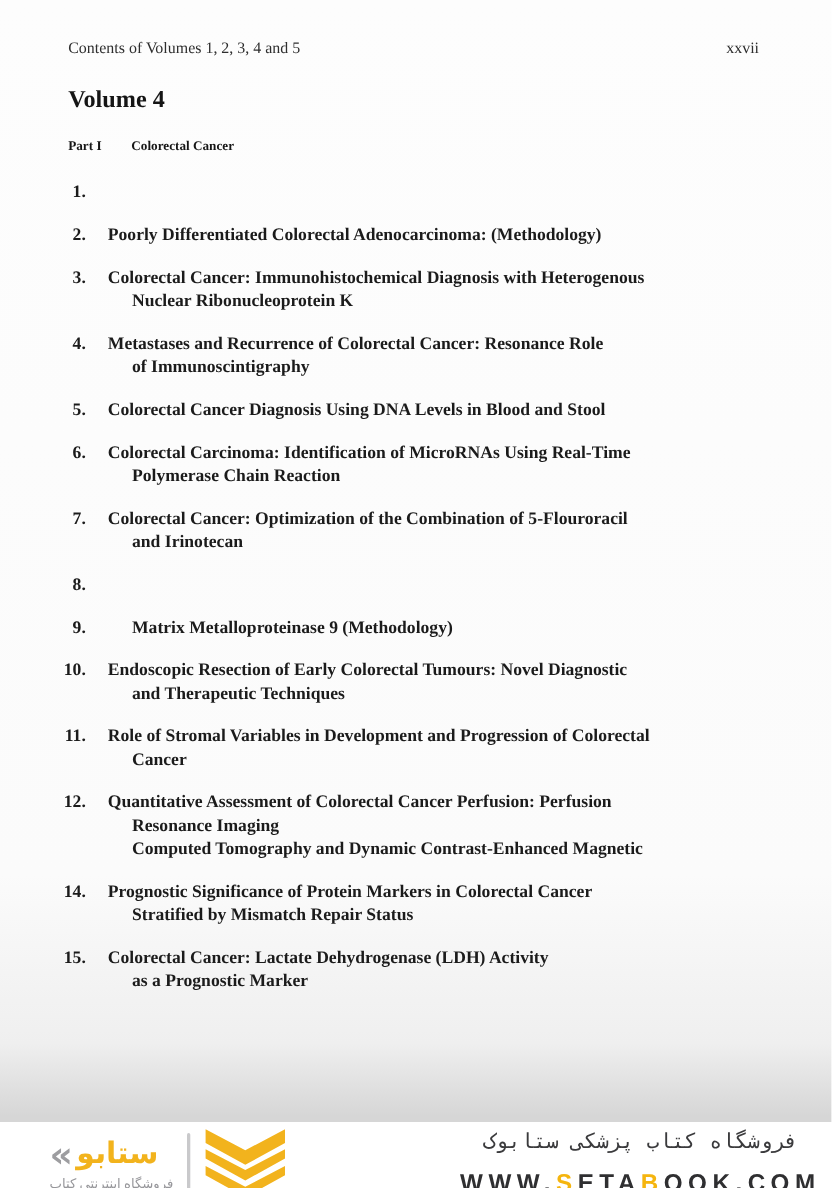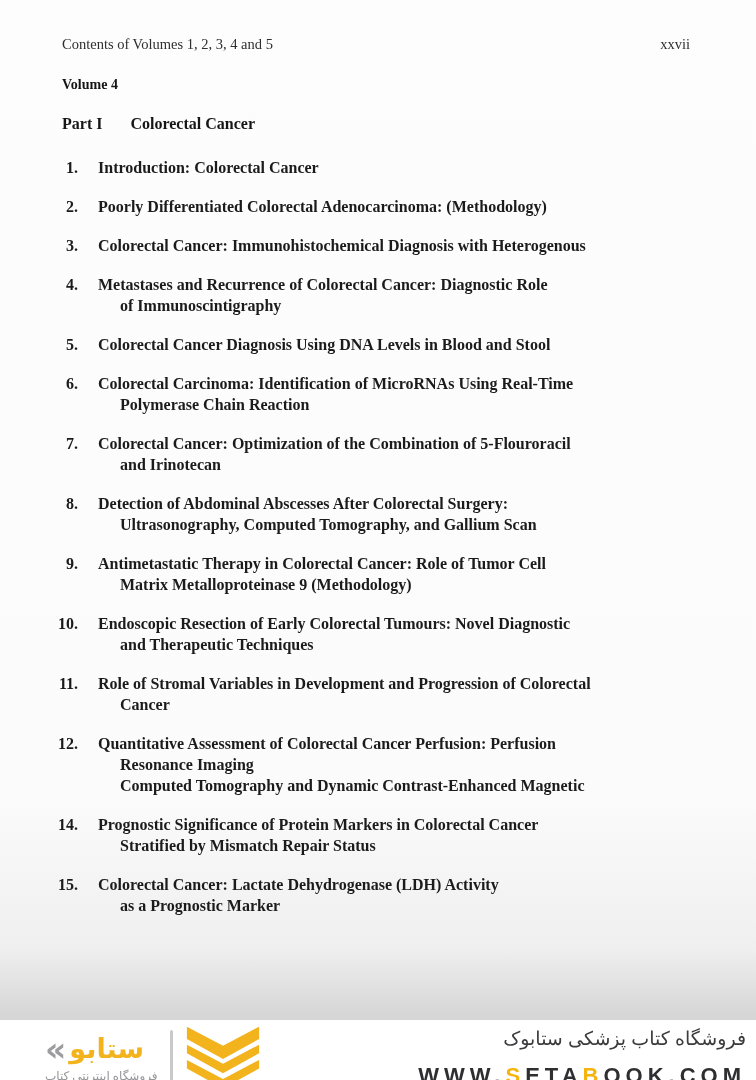--- a/index.html
+++ b/index.html
@@ -17,25 +17,25 @@
     background:linear-gradient(180deg,#fdfdfd 0%,#fbfbfb 78%,#efefef 93%,#d6d6d6 99.5%);
     overflow:hidden;
   }
   .running-head{
     display:flex;justify-content:space-between;align-items:baseline;
     font-size:14.5px;color:#2e2e2e;
     padding-left:20px;
   }
   .volume-title{
     margin:24px 0 0 20px;
-    font-size:14px;font-weight:bold;color:#151515;
+    font-size:22px;font-weight:bold;color:#151515;
   }
   .part-heading{
     margin:22px 0 0 20px;
-    font-size:16px;font-weight:bold;color:#161616;
+    font-size:12px;font-weight:bold;color:#161616;
   }
   .part-heading .part-label{margin-right:24px;}
   
   .toc{margin-top:24px;}
   .toc-item{
     display:flex;
     font-weight:bold;font-size:16px;line-height:21px;color:#1b1b1b;
     margin-bottom:18px;
   }
   .toc-item .num{
@@ -63,22 +63,22 @@
     font-size:27px;font-weight:bold;color:#F2B31D;line-height:1.1;
     direction:rtl;
   }
   .logo-tagline{
     font-family:Liberation Serif, serif;
     font-size:12px;color:#96969a;margin-top:3px;direction:rtl;
   }
   .logo-divider{width:3px;height:56px;background:#c9c9cb;border-radius:2px;}
   .footer-right{text-align:right;}
   .store-line{
-    font-family:Liberation Sans, sans-serif;
-    font-size:19px;color:#3b3b3d;direction:rtl;
+    font-family:Liberation Mono, monospace;
+    font-size:19px;color:#3b3b3d;direction:rtl;text-align:center;
   }
   .website{
     font-family:"Liberation Sans",sans-serif;
     font-size:22px;font-weight:bold;letter-spacing:5px;
     margin-top:13px;color:#2f2f31;white-space:nowrap;
   }
   .seg-dark{color:#2f2f31;}
   .seg-yellow{color:#F5B50F;}
 </style>
 </head>
@@ -93,40 +93,38 @@
   <h1 class="volume-title">Volume 4</h1>
 
   <div class="part-heading">
     <span class="part-label">Part I</span>
     <span>Colorectal Cancer</span>
   </div>
 
   <div class="toc">
       <div class="toc-item">
         <span class="num">1.</span>
-        <span class="title">
-          <span class="line0">Introduction: Colorectal Cancer</span>
-        </span>
       </div>
       <div class="toc-item">
         <span class="num">2.</span>
         <span class="title">
           <span class="line0">Poorly Differentiated Colorectal Adenocarcinoma: (Methodology)</span>
         </span>
       </div>
       <div class="toc-item">
         <span class="num">3.</span>
         <span class="title">
           <span class="line0">Colorectal Cancer: Immunohistochemical Diagnosis with Heterogenous</span>
+          <span class="cont">Nuclear Ribonucleoprotein K</span>
         </span>
       </div>
       <div class="toc-item">
         <span class="num">4.</span>
         <span class="title">
-          <span class="line0">Metastases and Recurrence of Colorectal Cancer: Diagnostic Role</span>
+          <span class="line0">Metastases and Recurrence of Colorectal Cancer: Resonance Role</span>
           <span class="cont">of Immunoscintigraphy</span>
         </span>
       </div>
       <div class="toc-item">
         <span class="num">5.</span>
         <span class="title">
           <span class="line0">Colorectal Cancer Diagnosis Using DNA Levels in Blood and Stool</span>
         </span>
       </div>
       <div class="toc-item">
@@ -138,29 +136,24 @@
       </div>
       <div class="toc-item">
         <span class="num">7.</span>
         <span class="title">
           <span class="line0">Colorectal Cancer: Optimization of the Combination of 5-Flouroracil</span>
           <span class="cont">and Irinotecan</span>
         </span>
       </div>
       <div class="toc-item">
         <span class="num">8.</span>
-        <span class="title">
-          <span class="line0">Detection of Abdominal Abscesses After Colorectal Surgery:</span>
-          <span class="cont">Ultrasonography, Computed Tomography, and Gallium Scan</span>
-        </span>
       </div>
       <div class="toc-item">
         <span class="num">9.</span>
         <span class="title">
-          <span class="line0">Antimetastatic Therapy in Colorectal Cancer: Role of Tumor Cell</span>
           <span class="cont">Matrix Metalloproteinase 9 (Methodology)</span>
         </span>
       </div>
       <div class="toc-item">
         <span class="num">10.</span>
         <span class="title">
           <span class="line0">Endoscopic Resection of Early Colorectal Tumours: Novel Diagnostic</span>
           <span class="cont">and Therapeutic Techniques</span>
         </span>
       </div>

